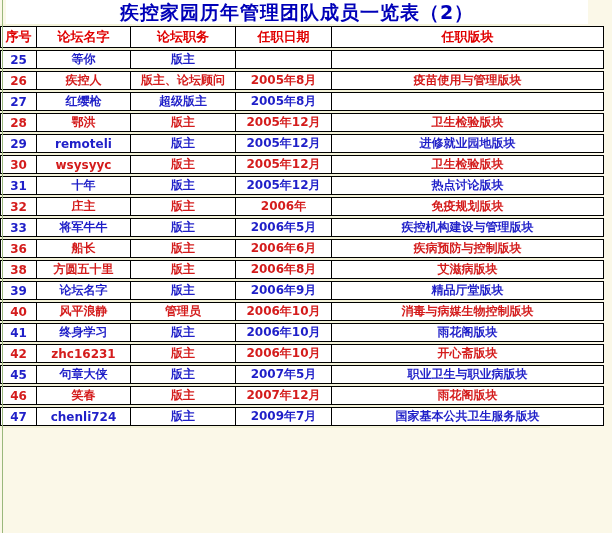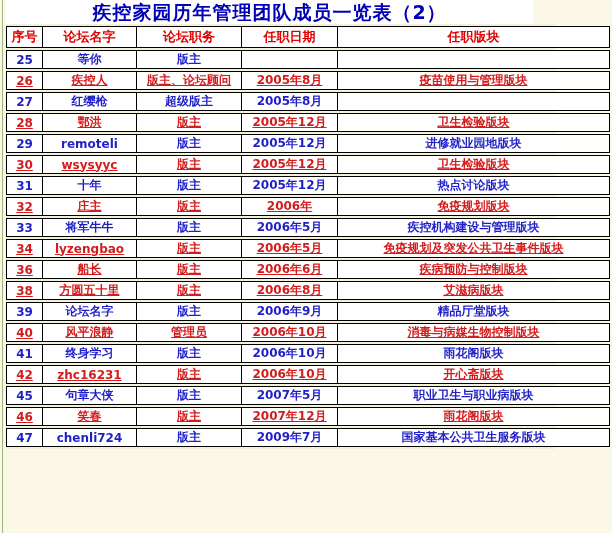--- a/index.html
+++ b/index.html
@@ -24,32 +24,31 @@
     --gridline-green: #9ab87c;
   }
   .left-gridline {
     position: absolute;
     left: 2px; top: 0;
     width: 1px; height: 533px;
     background: var(--gridline-green);
   }
   .title-bar {
     margin-left: 6px;
-    width: 527px;
+    width: 582px;
     height: 24px;
     background: #ffffff;
     text-align: center;
     line-height: 25px;
     font-size: 19px;
     letter-spacing: 1px;
     color: var(--title-color);
     white-space: nowrap;
   }
   .table-wrap {
-    margin-left: 6px;
     width: 550px;
     background: var(--gap-bg);
   }
   table {
     border-collapse: separate;
     border-spacing: 0 2px;
     table-layout: fixed;
     width: 604px;
   }
   th, td {
@@ -70,21 +69,21 @@
   th {
     height: 22px;
     font-size: 13px;
     color: var(--header-color);
   }
   td {
     height: 19px;
     font-size: 12px;
   }
   tr.blue td { color: var(--row-blue); text-align: center; }
-  tr.red td  { color: var(--row-red); text-decoration: underline; }
+  tr.red td  { color: var(--row-red); }
 </style>
 </head>
 <body style="--title-color: #0000b8; --header-color: #e00000; --row-blue: #1f1fc8; --row-red: #d41c1c; --grid-border: #000000; --gap-bg: #f2f1d8; --cell-bg: #ffffff; --gridline-green: #9ab87c;">
 
 <div class="left-gridline"></div>
 
 <div class="title-bar">疾控家园历年管理团队成员一览表（2）</div>
 
 <div class="table-wrap">
   <table>
@@ -162,27 +161,20 @@
           <td>免疫规划版块</td>
         </tr>
         <tr class="blue">
           <td>33</td>
           <td>将军牛牛</td>
           <td>版主</td>
           <td>2006年5月</td>
           <td>疾控机构建设与管理版块</td>
         </tr>
         <tr class="red">
-          <td>34</td>
-          <td>lyzengbao</td>
-          <td>版主</td>
-          <td>2006年5月</td>
-          <td>免疫规划及突发公共卫生事件版块</td>
-        </tr>
-        <tr class="red">
           <td>36</td>
           <td>船长</td>
           <td>版主</td>
           <td>2006年6月</td>
           <td>疾病预防与控制版块</td>
         </tr>
         <tr class="red">
           <td>38</td>
           <td>方圆五十里</td>
           <td>版主</td>

